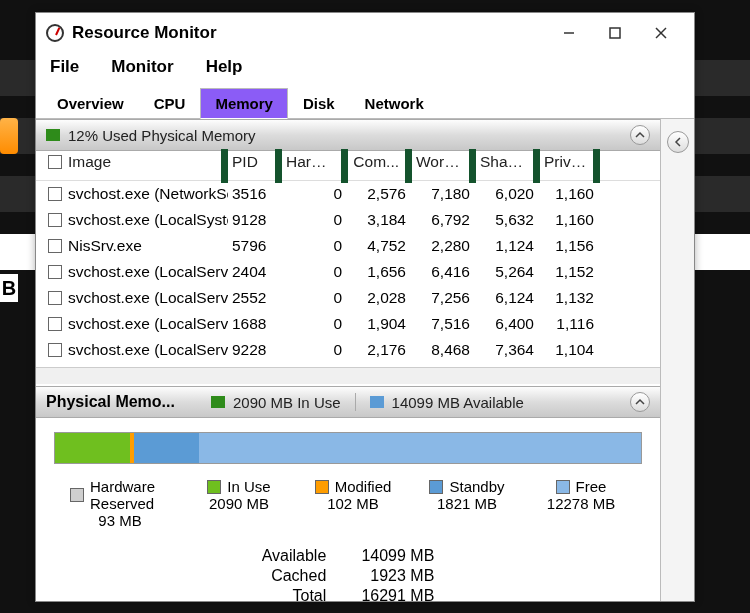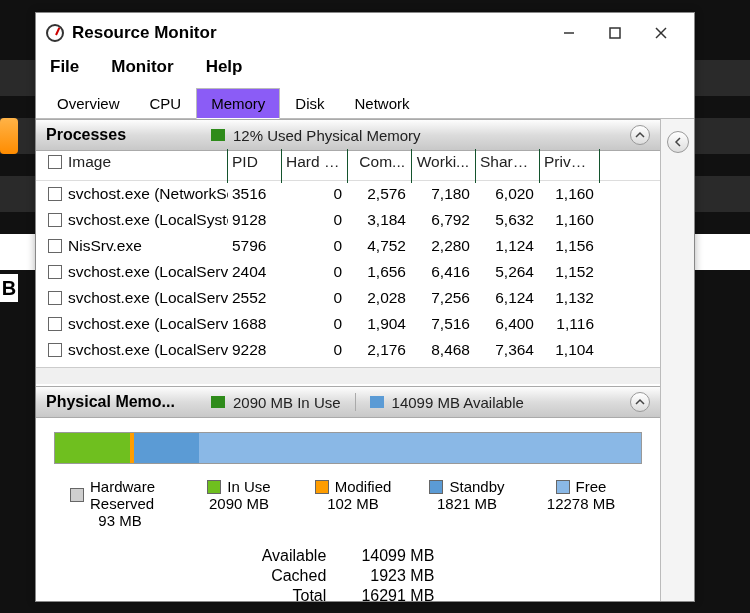--- a/index.html
+++ b/index.html
@@ -14,21 +14,21 @@
   }
   .titlebar {
     display:flex; align-items:center; height:40px; padding:0 10px;
   }
   .titlebar .app-icon { width:18px; height:18px; border:2px solid #333; border-radius:50%; position:relative; margin-right:8px;}
   .titlebar .app-icon::after { content:""; position:absolute; width:2px; height:8px; background:#c00; top:1px; left:7px; transform-origin:bottom; transform:rotate(25deg);}
   .titlebar .title { font-weight:bold; font-size:17px; flex:1;}
   .win-btn { width:46px; height:30px; display:flex; align-items:center; justify-content:center; font-size:14px; color:#333; }
   .menubar { display:flex; gap:32px; padding:4px 14px 10px; font-size:17px; font-weight:600;}
   .tabs { display:flex; border-bottom:1px solid #bbb; padding:0 6px; font-size:15px;}
-  .tab { padding:6px 14px 6px; border:1px solid transparent; position:relative; top:1px; cursor:pointer;}
+  .tab { padding:6px 14px 6px; border:1px solid transparent; position:relative; top:1px; cursor:pointer;font-weight:bold;}
   .tab.active { border:1px solid #bbb; border-bottom:1px solid #fff; background:#8b5cf6;}
   .body-area { flex:1; display:flex; overflow:hidden; border-top:0;}
   .main-col { flex:1; display:flex; flex-direction:column; overflow:hidden;}
   .side-col { width:34px; border-left:1px solid #bbb; background:#f4f4f4; display:flex; flex-direction:column; align-items:center; padding-top:8px;}
   .hscroll { height:18px; background:#f0f0f0; border-top:1px solid #ccc;}
   .section-head {
     display:flex; align-items:center; height:34px; padding:0 10px;
     background:linear-gradient(#fdfdfd,#dcdcdc,#c8c8c8); border:1px solid #aaa; border-left:0; border-right:0;
     font-size:16px;
   }
@@ -43,21 +43,21 @@
   }
   .side-collapse {
     width:22px; height:22px; border:1px solid #999; border-radius:50%;
     background:linear-gradient(#fff,#ddd); display:flex; align-items:center; justify-content:center;
     font-size:12px; color:#444; margin:4px;
   }
   .table-head, .table-row {
     display:flex; align-items:center; font-size:15.5px; padding:2px 0 2px 6px;
   }
   .table-head { border-bottom:1px solid #ddd; color:#222; height:30px; background:#fff;}
-  .table-head .col { border-right:1px solid #14532d; padding:4px 6px 12px 4px; white-space:nowrap; overflow:hidden; text-overflow:ellipsis;}
+  .table-head .col { border-right:7px solid #14532d; padding:4px 6px 12px 4px; white-space:nowrap; overflow:hidden; text-overflow:ellipsis;}
   .table-body { overflow-y:scroll; overflow-x:hidden; flex:0 0 auto;}
   .table-row .col { padding:2px 6px 2px 4px; white-space:nowrap; overflow:hidden; text-overflow:ellipsis;}
   .chk { width:14px; height:14px; border:1px solid #666; margin:0 6px 0 2px; flex:0 0 14px;}
   .col-img { flex:0 0 186px; display:flex; align-items:center;}
   .col-pid { flex:0 0 54px; text-align:left;}
   .col-hf  { flex:0 0 66px; text-align:right;}
   .col-com { flex:0 0 64px; text-align:right;}
   .col-wrk { flex:0 0 64px; text-align:right;}
   .col-shr { flex:0 0 64px; text-align:right;}
   .col-prv { flex:0 0 60px; text-align:right;}
@@ -117,21 +117,20 @@
     <div class="tab">CPU</div>
     <div class="tab active">Memory</div>
     <div class="tab">Disk</div>
     <div class="tab">Network</div>
   </div>
 
   <div class="body-area">
     <div class="main-col">
 
       <div class="section-head">
-        <span class="label">Processes</span>
         <span class="ind dkgreen"></span>
         <span class="stat">12% Used Physical Memory</span>
         <span class="collapse-btn">
           <svg width="10" height="10">
               <polyline points="1,7 5,3 9,7" fill="none" stroke="#444" stroke-width="1.5"></polyline>
             </svg>
         </span>
       </div>
 
       <div class="table-head">

